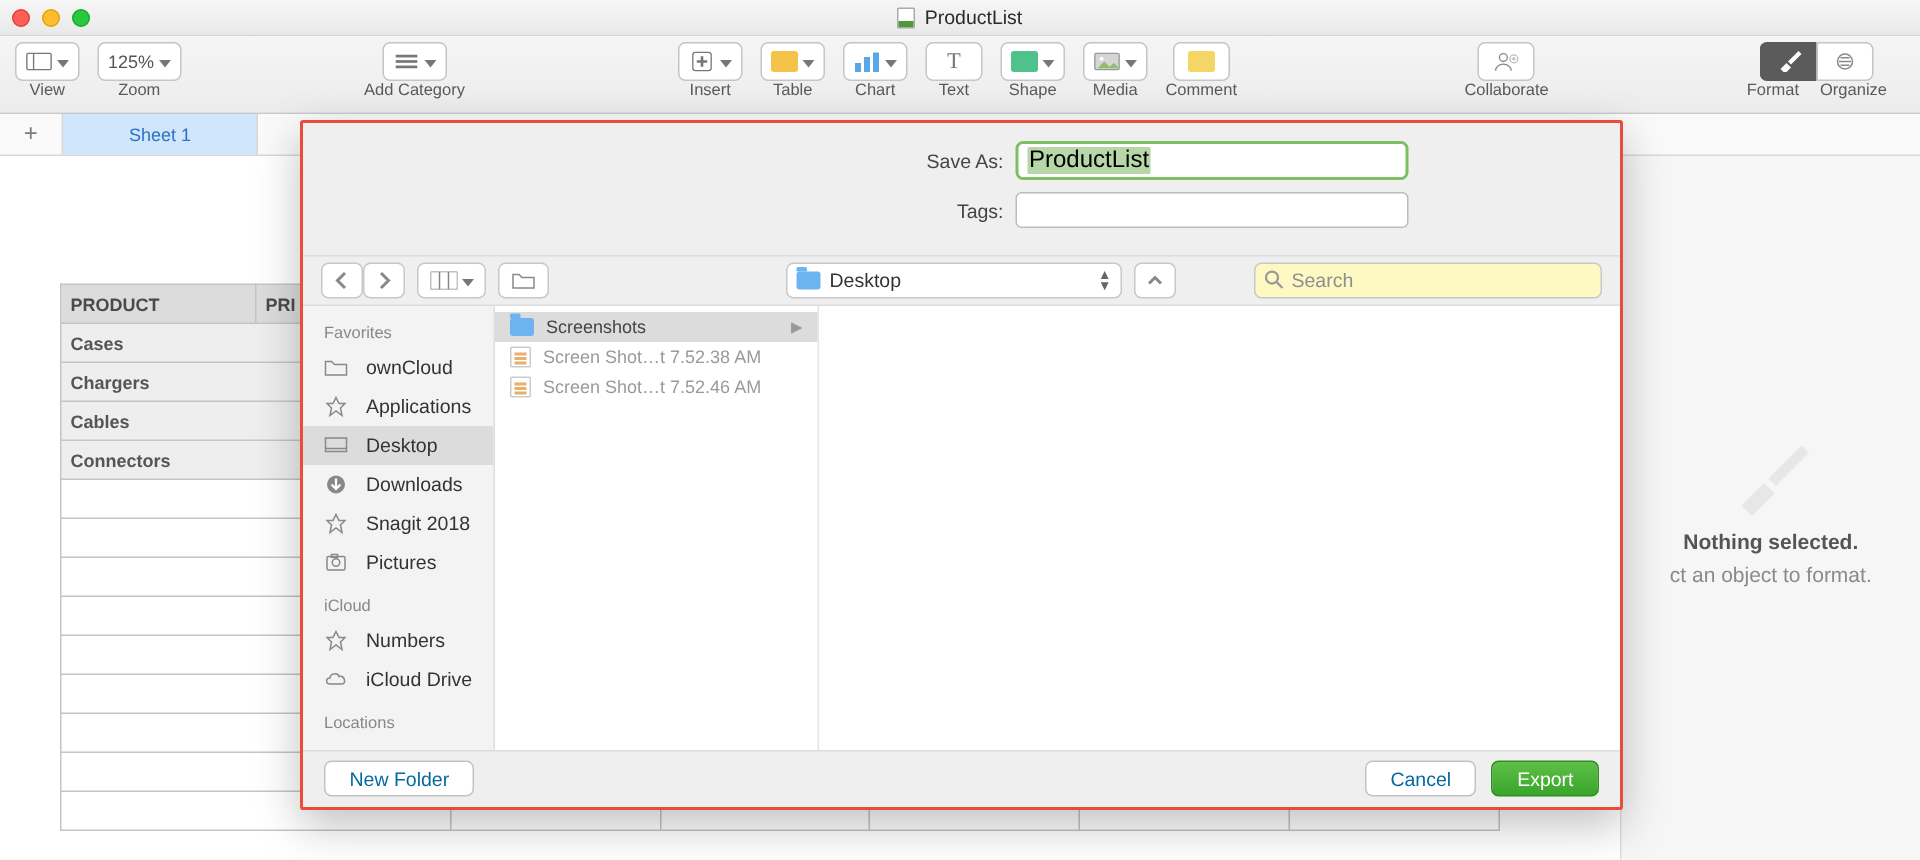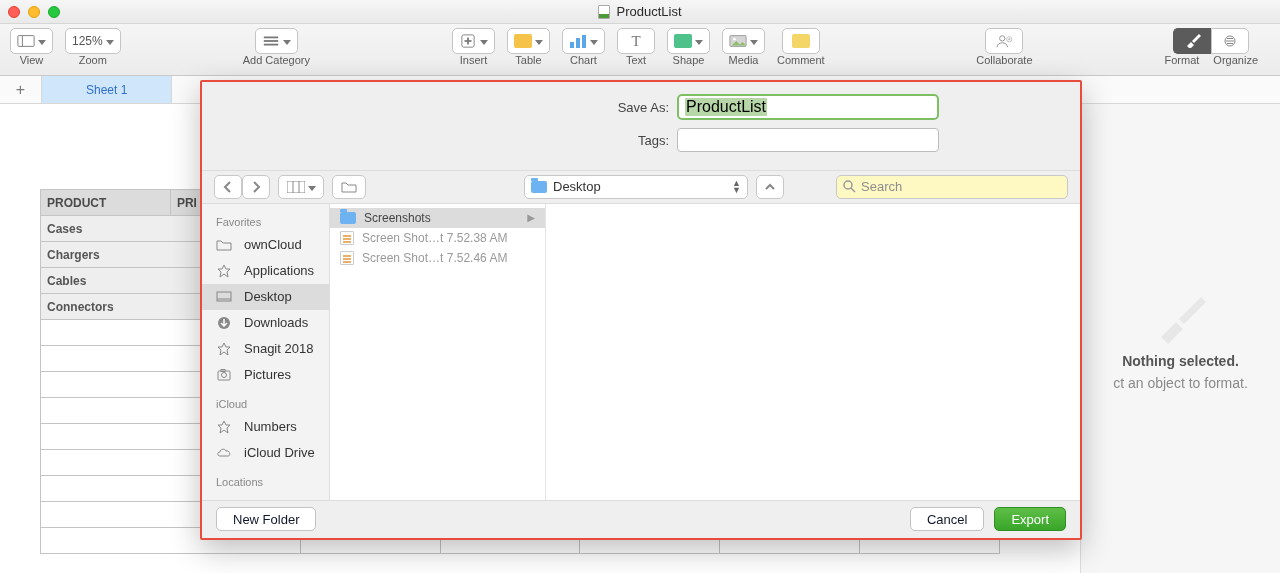--- a/index.html
+++ b/index.html
@@ -83,21 +83,21 @@
   .bitem { display:flex; align-items:center; gap:8px; padding:2px 10px; font-size:12px; color:#444; height:20px; }
   .bitem.sel { background:#dcdcdc; }
   .bitem .chev { margin-left:auto; color:#999; font-size:10px; }
   .folder-ico { width:16px; height:12px; background:#6db3f2; border-radius:2px; position:relative; }
   .folder-ico::before{content:"";position:absolute;top:-3px;left:0;width:7px;height:3px;background:#6db3f2;border-radius:1px 1px 0 0;}
   .file-ico { width:14px; height:14px; background:#fff; border:1px solid #ccc; border-radius:1px; position:relative;}
   .file-ico::after{content:"";position:absolute;left:2px;right:2px;top:3px;height:2px;background:#e8b06b;box-shadow:0 3px 0 #e8b06b,0 6px 0 #e8b06b;}
 
   .dlg-bottom { height:44px; border-top:1px solid #dcdcdc; background:#efefef; display:flex; align-items:center; padding:0 14px; gap:10px; }
   .dlg-bottom .spacer { flex:1; }
-  .btn { height:24px; padding:0 16px; background:#fff; border:1px solid #c3c3c3; border-radius:5px; font-size:13px; color:#0f172a; display:flex; align-items:center; }
+  .btn { height:24px; padding:0 16px; background:#fff; border:1px solid #c3c3c3; border-radius:5px; font-size:13px; color:#0369a1; display:flex; align-items:center; }
   .btn.primary { background:linear-gradient(#5fbf47,#39a52a); border-color:#2e8e22; color:#fff; }
 
   svg { display:block; }
 </style>
 </head>
 <body>
 
 <div class="titlebar">
   <div class="traffic">
     <span class="t-close"></span>

